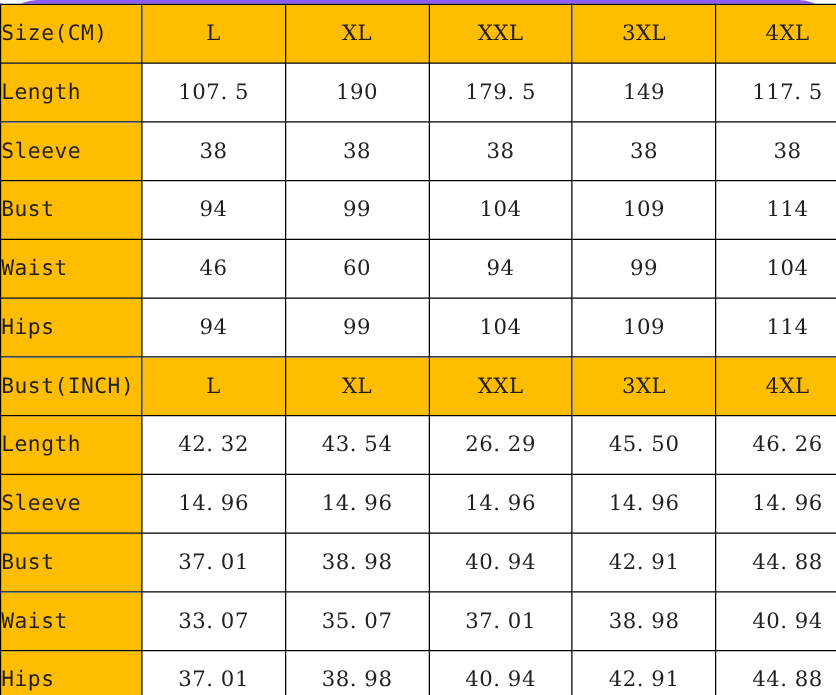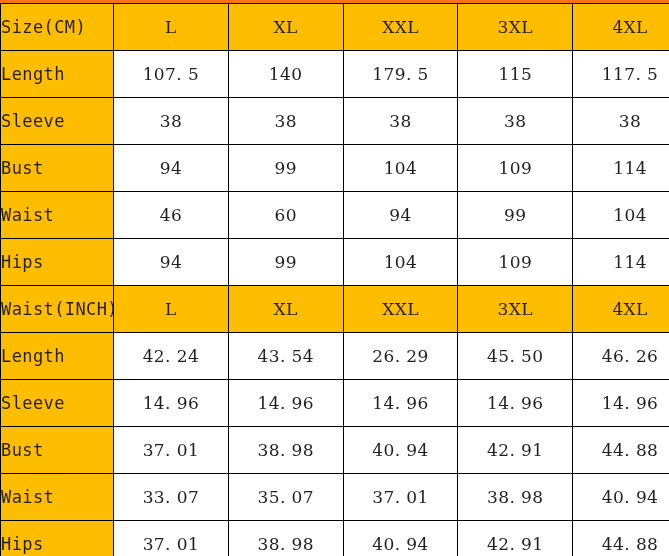--- a/index.html
+++ b/index.html
@@ -12,21 +12,22 @@
     width: 669px;
     height: 556px;
     overflow: hidden;
     font-family: "DejaVu Serif", "Liberation Serif", serif;
   }
 
   #chart-wrap {
     position: relative;
     width: 669px;
     height: 556px;
-    background: #f97316;
+    background: #8b5cf6;
+    border-radius: 30px;
   }
 
   table.size-table {
     border-collapse: collapse;
     table-layout: fixed;
     position: absolute;
     left: 0px;
     top: 3px;
     width: 662px;
     background: #ffffff;
@@ -92,23 +93,23 @@
         <td class="size-head">L</td>
         <td class="size-head">XL</td>
         <td class="size-head">XXL</td>
         <td class="size-head">3XL</td>
         <td class="size-head">4XL</td>
       </tr>
 
       <tr>
         <td class="label-cell">Length</td>
         <td class="value-cell">107. 5</td>
-        <td class="value-cell">140</td>
+        <td class="value-cell">190</td>
         <td class="value-cell">179. 5</td>
-        <td class="value-cell">115</td>
+        <td class="value-cell">149</td>
         <td class="value-cell">117. 5</td>
       </tr>
 
       <tr>
         <td class="label-cell">Sleeve</td>
         <td class="value-cell">38</td>
         <td class="value-cell">38</td>
         <td class="value-cell">38</td>
         <td class="value-cell">38</td>
         <td class="value-cell">38</td>
@@ -135,31 +136,31 @@
       <tr>
         <td class="label-cell">Hips</td>
         <td class="value-cell">94</td>
         <td class="value-cell">99</td>
         <td class="value-cell">104</td>
         <td class="value-cell">109</td>
         <td class="value-cell">114</td>
       </tr>
 
       <tr class="header-row">
-        <td class="label-cell">Waist(INCH)</td>
+        <td class="label-cell">Bust(INCH)</td>
         <td class="size-head">L</td>
         <td class="size-head">XL</td>
         <td class="size-head">XXL</td>
         <td class="size-head">3XL</td>
         <td class="size-head">4XL</td>
       </tr>
 
       <tr>
         <td class="label-cell">Length</td>
-        <td class="value-cell">42. 24</td>
+        <td class="value-cell">42. 32</td>
         <td class="value-cell">43. 54</td>
         <td class="value-cell">26. 29</td>
         <td class="value-cell">45. 50</td>
         <td class="value-cell">46. 26</td>
       </tr>
 
       <tr>
         <td class="label-cell">Sleeve</td>
         <td class="value-cell">14. 96</td>
         <td class="value-cell">14. 96</td>

